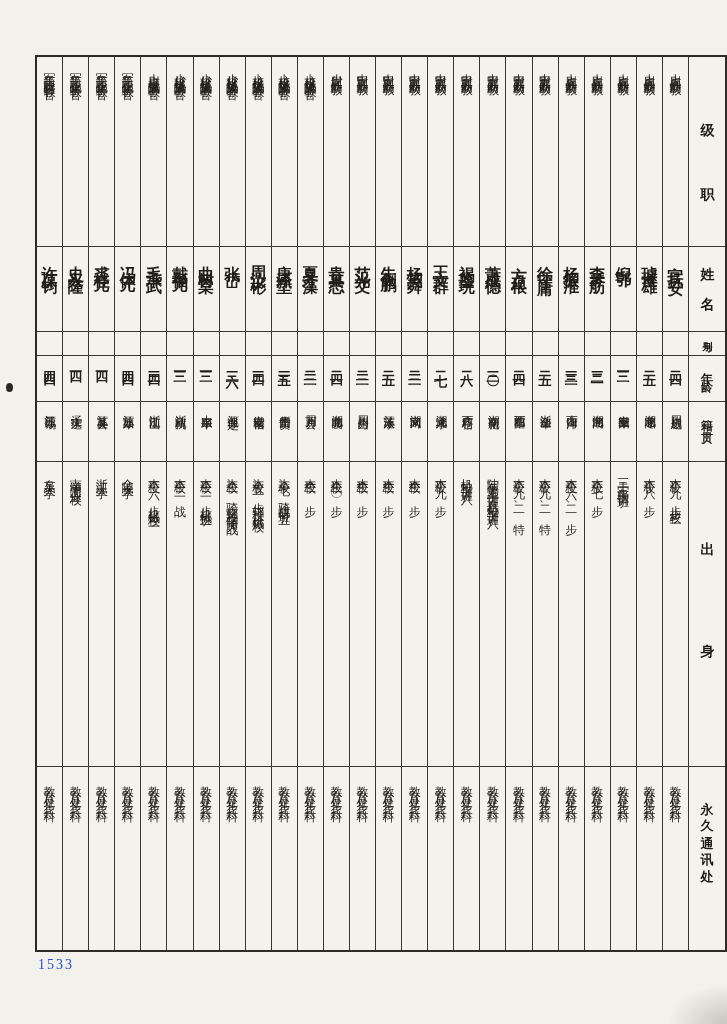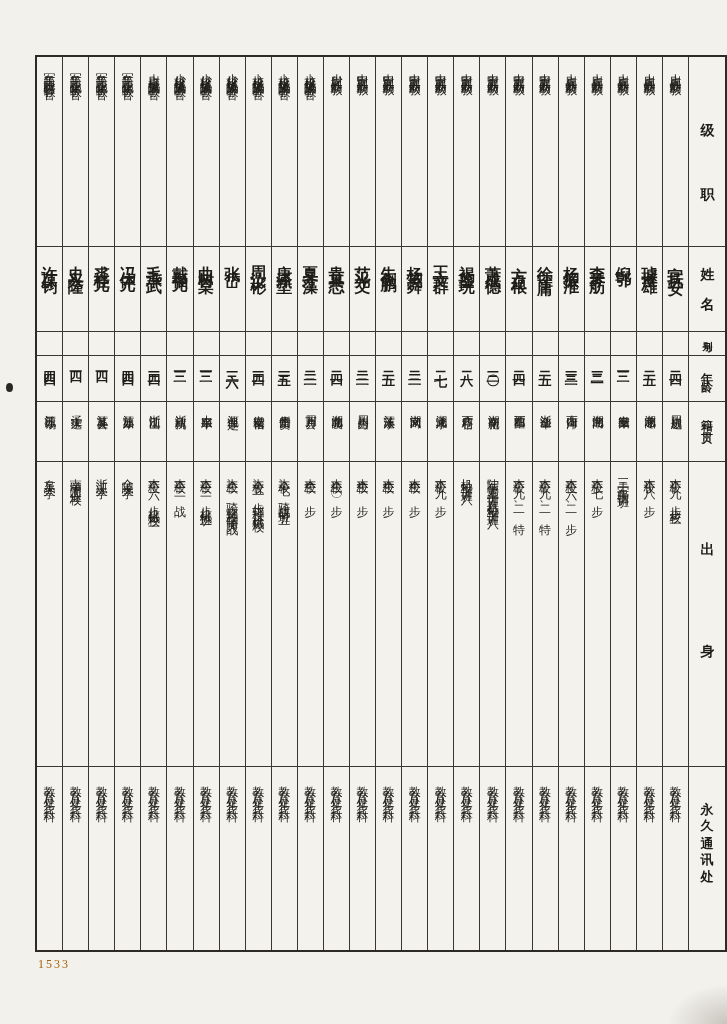--- a/index.html
+++ b/index.html
@@ -43,21 +43,21 @@
 
   .hdr{font-weight:700;color:#1d1b17;}
   .hdr-rank{font-size:14px;letter-spacing:65px;padding-top:55px;}
   .hdr-name{font-size:14px;letter-spacing:30px;padding-top:9px;}
   .hdr-alias{font-size:10px;letter-spacing:1px;padding-top:1px;}
   .hdr-age{font-size:12px;letter-spacing:9px;padding-top:6px;}
   .hdr-native{font-size:12px;letter-spacing:13px;padding-top:8px;}
   .hdr-origin{font-size:14px;letter-spacing:103px;padding-top:68px;}
   .hdr-contact{font-size:13px;letter-spacing:17px;padding-top:24px;}
 
-  .page-number{position:absolute;left:38px;top:957px;font-size:12px;letter-spacing:2px;color:#a16207;}
+  .page-number{position:absolute;left:38px;top:957px;font-size:14px;letter-spacing:2px;color:#1d4ed8;}
 </style>
 </head>
 <body>
 
 <div class="page">
   <div class="speck speck1"></div>
   <div class="speck speck2"></div>
   <div class="speck speck3"></div>
 
   <div class="table">

